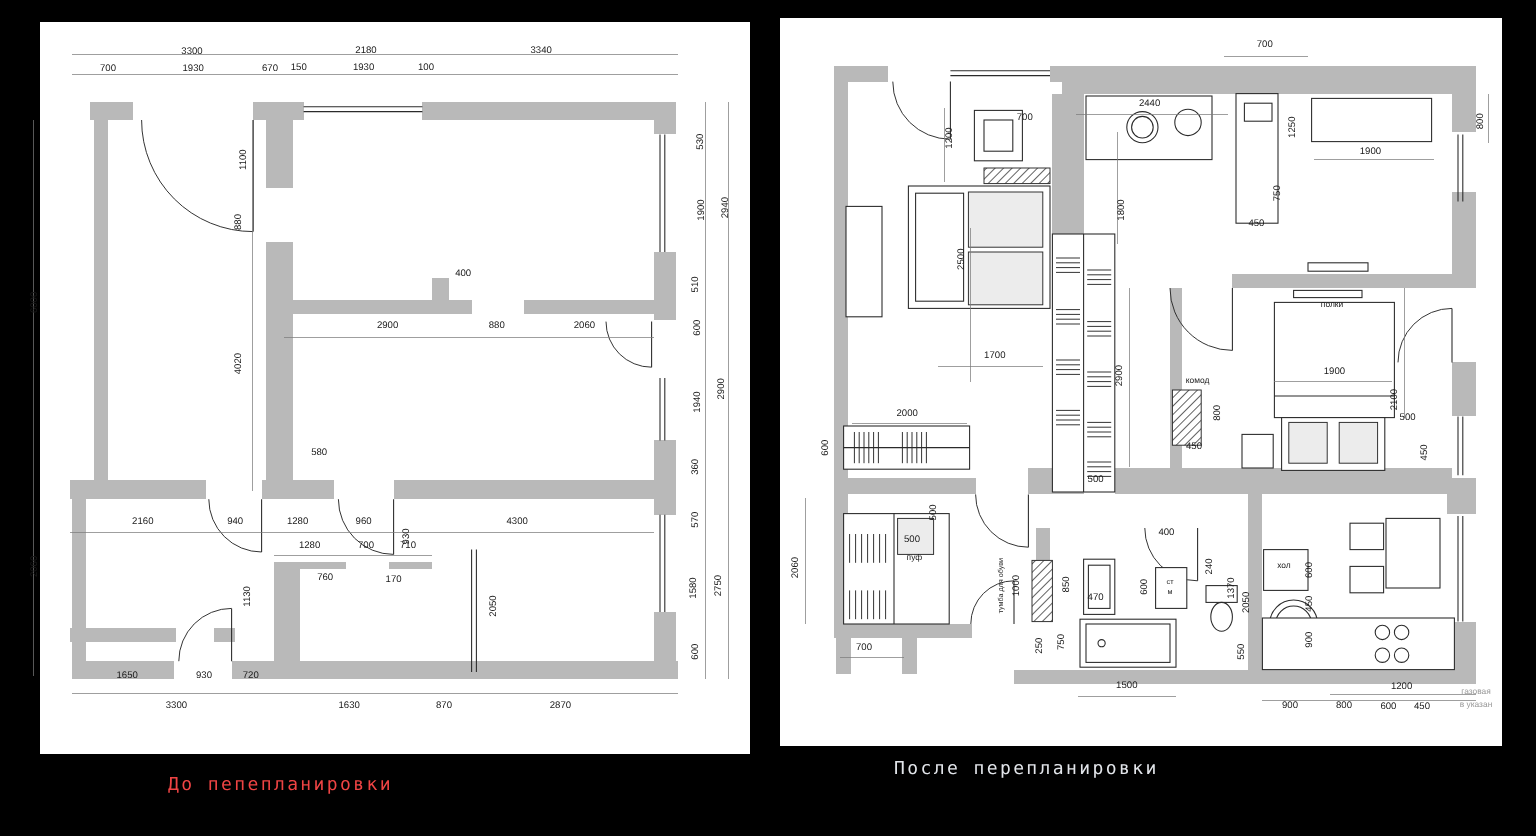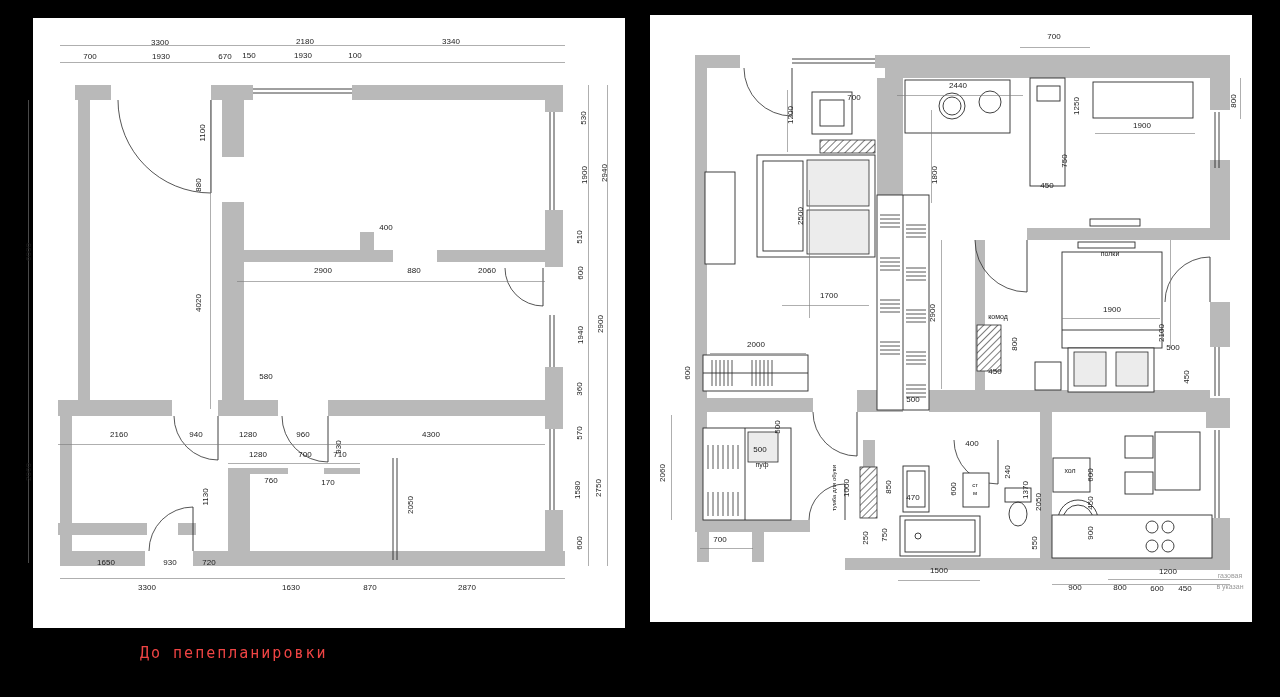--- a/index.html
+++ b/index.html
@@ -362,13 +362,14 @@
         <text x="1075" y="590" font-size="8" fill="#1a1a1a" text-anchor="middle">900</text>
         <text x="1120" y="590" font-size="8" fill="#1a1a1a" text-anchor="middle">800</text>
         <text x="1157" y="591" font-size="8" fill="#1a1a1a" text-anchor="middle">600</text>
         <text x="1185" y="591" font-size="8" fill="#1a1a1a" text-anchor="middle">450</text>
         <text x="1168" y="574" font-size="8" fill="#1a1a1a" text-anchor="middle">1200</text>
         <text x="1230" y="578" font-size="7" fill="#999999" text-anchor="middle">газовая</text>
         <text x="1230" y="589" font-size="7" fill="#999999" text-anchor="middle">в указан</text>
       </g>
   </svg>
   <div class="caption" id="cap-before">До пепепланировки</div>
+  <div class="caption" id="cap-after">После перепланировки</div>
 </div>
 
 </body></html>

